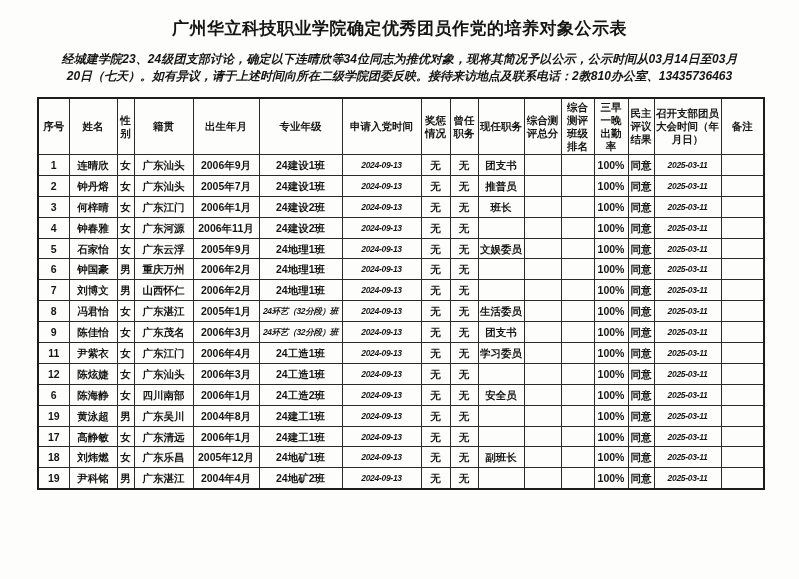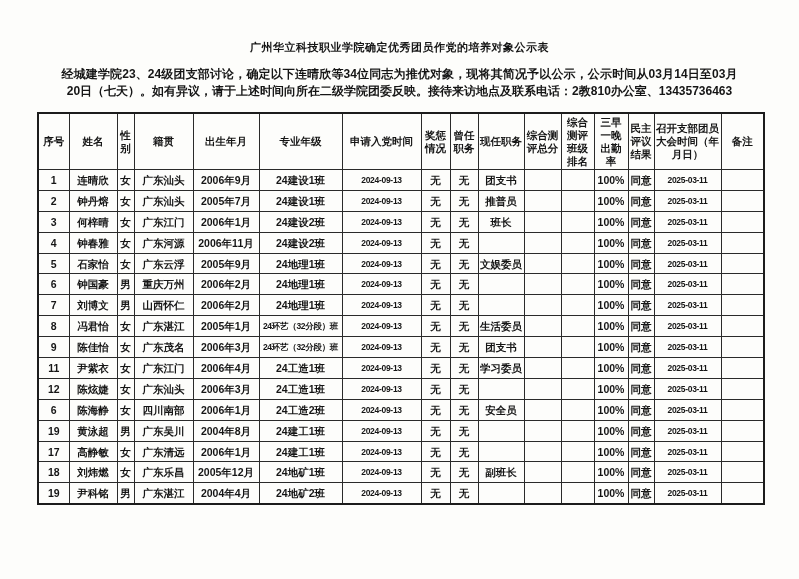--- a/index.html
+++ b/index.html
@@ -11,34 +11,35 @@
   }
   .page{
     position:relative;
     width:799px;height:579px;
     background:#fdfdfb;
     color:#151515;
     overflow:hidden;
   }
   .doc-title{
     margin:0;
-    padding-top:40px;
+    padding-top:17px;
     text-align:center;
-    font-size:11px;
+    font-size:17px;
     font-weight:700;
     letter-spacing:.5px;
   }
   .intro{
     width:676px;
     margin:11px auto 0 auto;
     font-size:12px;
     font-weight:700;
     line-height:17px;
     text-align:justify;
     text-align-last:center;
+    font-style:italic;
   }
   table.roster{
     border-collapse:collapse;
     table-layout:fixed;
     margin:12px 0 0 37px;
     width:726px;
     border:2px solid #1c1c1c;
   }
   table.roster th, table.roster td{
     border:1px solid #2a2a2a;
@@ -57,20 +58,21 @@
   }
   table.roster td{
     height:19.9px;
     font-size:10.5px;
     line-height:12px;
     white-space:nowrap;
   }
   table.roster td.xs{
     font-size:8.5px;
     letter-spacing:-0.3px;
+    font-style:italic;
   }
 </style>
 </head>
 <body>
 
 <div class="page">
   <h1 class="doc-title">广州华立科技职业学院确定优秀团员作党的培养对象公示表</h1>
   <p class="intro">经城建学院23、24级团支部讨论，确定以下连晴欣等34位同志为推优对象，现将其简况予以公示，公示时间从03月14日至03月20日（七天）。如有异议，请于上述时间向所在二级学院团委反映。接待来访地点及联系电话：2教810办公室、13435736463</p>
   <table class="roster">
     <colgroup>

